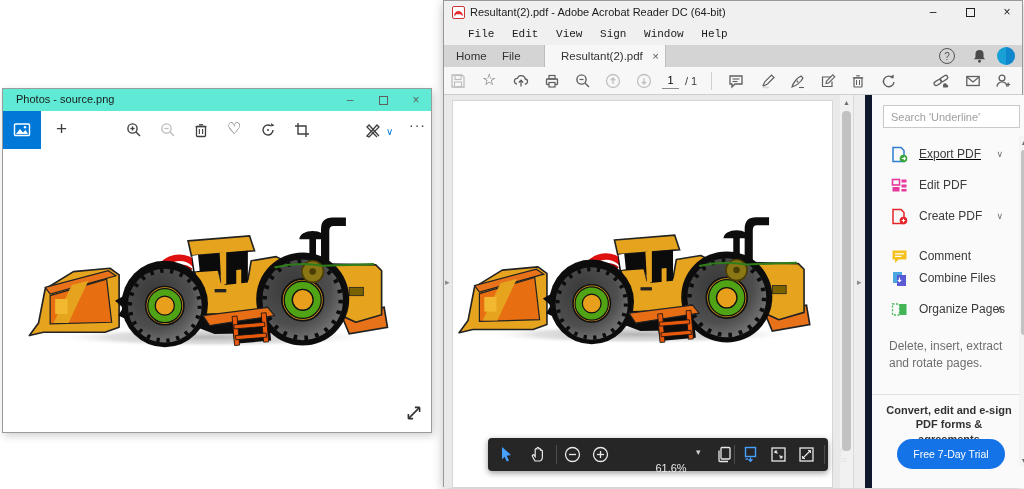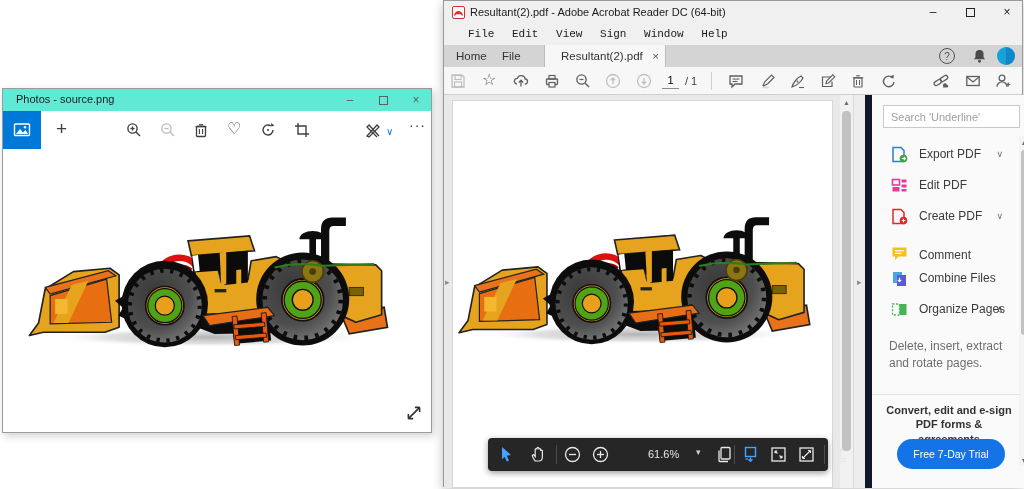--- a/index.html
+++ b/index.html
@@ -53,21 +53,21 @@
   #organize-desc { position:absolute; left:17px; top:243px; width:118px; font-size:12px; color:#6e6e6e; line-height:1.45; }
   #panel-divider { position:absolute; left:0; top:299px; width:148px; height:1px; background:#e2e2e2; }
   #promo-text { position:absolute; left:12px; top:308px; width:130px; text-align:center; font-size:11px;
     font-weight:bold; color:#323232; line-height:1.3; }
   #trial-btn { position:absolute; left:25px; top:344px; width:108px; height:30px; background:#1473e6;
     border-radius:16px; color:#fff; font-size:10.5px; display:flex; align-items:center; justify-content:center; cursor:pointer; }
   #float-bar { position:absolute; left:44px; top:437px; width:340px; height:33px; background:#262626;
     border-radius:4px; box-shadow:0 2px 6px rgba(0,0,0,.4); }
   .fico { position:absolute; top:8px; width:17px; height:17px; }
   .fdiv { position:absolute; top:7px; width:1px; height:19px; background:#4c4c4c; }
-  #zoom-level { position:absolute; left:160px; top:10px; width:46px; color:#e8e8e8; font-size:11px; }
+  #zoom-level { position:absolute; left:160px; top:24px; width:46px; color:#e8e8e8; font-size:11px; text-align:center; }
   .paneltoggle { color:#8a8a8a; font-size:9px; }
 </style>
 </head>
 <body>
 
 <svg width="0" height="0" style="position:absolute" aria-hidden="true">
   <defs>
     <radialGradient id="tg" cx="38%" cy="35%" r="75%">
       <stop offset="0%" stop-color="#383838"></stop>
         <stop offset="60%" stop-color="#4e4e4e"></stop>
@@ -340,21 +340,21 @@
     <div class="thumb abs" style="left:2px; top:16px; width:9px; height:340px; border-radius:4px;"></div>
   </div>
 
   <div id="tools-strip" class="abs">
     <span class="abs paneltoggle" style="left:3px; top:182px;">▸</span>
   </div>
 
   <div id="right-panel" class="abs">
     <input id="panel-search" placeholder="Search 'Underline'" style="">
 
-    <div class="tool-row" style="top:44px;">
+    <div class="tool-row" style="top:44px;text-decoration:underline;">
       <svg class="ticon" viewBox="0 0 17 17">
         <path d="M2,1.5 h8 l3,3 v11 h-11 Z" fill="none" stroke="#2d7dd2" stroke-width="1.5"></path>
         <circle cx="12.5" cy="12.5" r="3.8" fill="#3aa53a"></circle>
         <path d="M10.8,12.5 h3.4 M12.8,11 l1.5,1.5 l-1.5,1.5" stroke="#fff" stroke-width="1.1" fill="none"></path>
       </svg>
       <span class="tlabel">Export PDF</span>
       <span class="tchev">∨</span>
     </div>
 
     <div class="tool-row" style="top:75px;">
@@ -372,21 +372,21 @@
     <div class="tool-row" style="top:106px;">
       <svg class="ticon" viewBox="0 0 17 17">
         <path d="M2,1.5 h8 l3,3 v11 h-11 Z" fill="none" stroke="#e5252a" stroke-width="1.5"></path>
         <circle cx="12.5" cy="12.5" r="3.8" fill="#e5252a"></circle>
         <path d="M12.5,10.8 v3.4 M10.8,12.5 h3.4" stroke="#fff" stroke-width="1.1"></path>
       </svg>
       <span class="tlabel">Create PDF</span>
       <span class="tchev">∨</span>
     </div>
 
-    <div class="tool-row" style="top:137px;align-items:flex-end;">
+    <div class="tool-row" style="top:146px;">
       <svg class="ticon" viewBox="0 0 17 17">
         <path d="M1.5,2.5 h14 v9 h-8 l-3.5,3.5 v-3.5 h-2.5 Z" fill="#f5c11e"></path>
         <line x1="4" y1="5.8" x2="13" y2="5.8" stroke="#fff" stroke-width="1.2"></line>
         <line x1="4" y1="8.4" x2="10.5" y2="8.4" stroke="#fff" stroke-width="1.2"></line>
       </svg>
       <span class="tlabel">Comment</span>
       <span class="tchev"></span>
     </div>
 
     <div class="tool-row" style="top:199px;">

